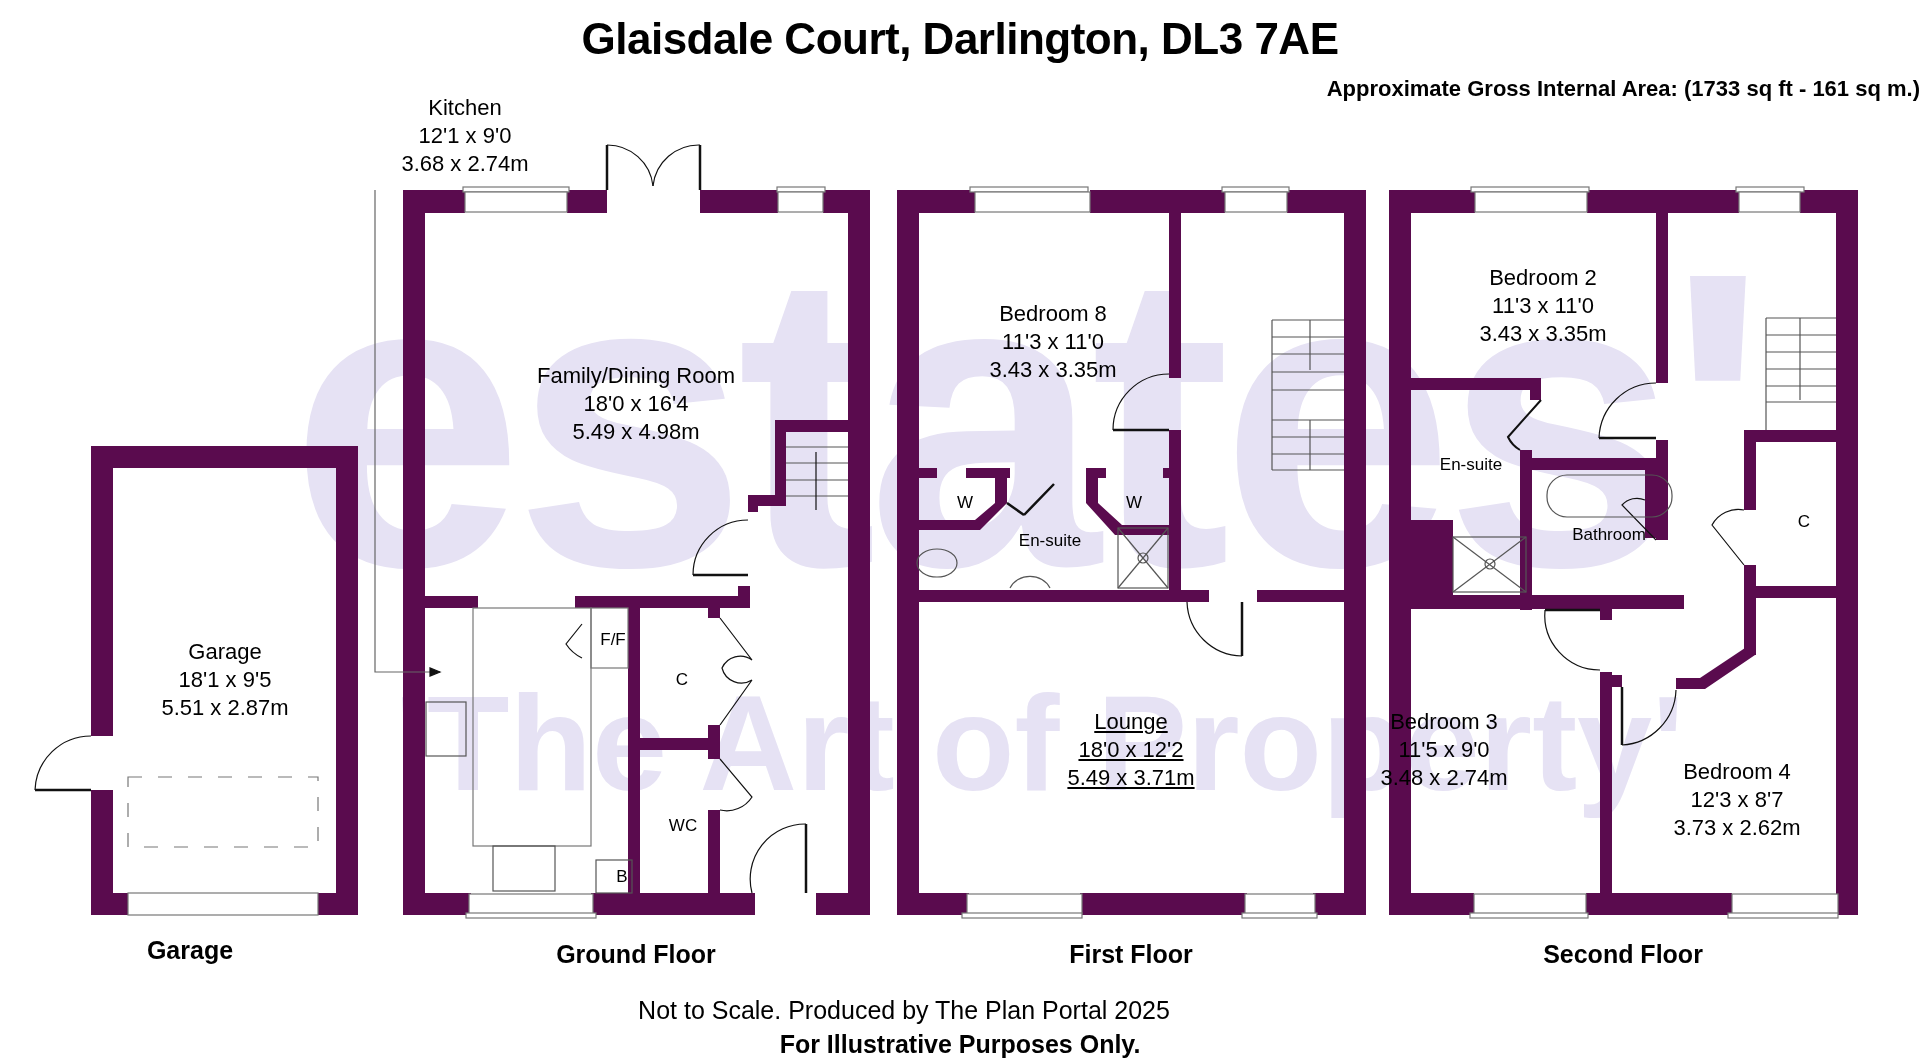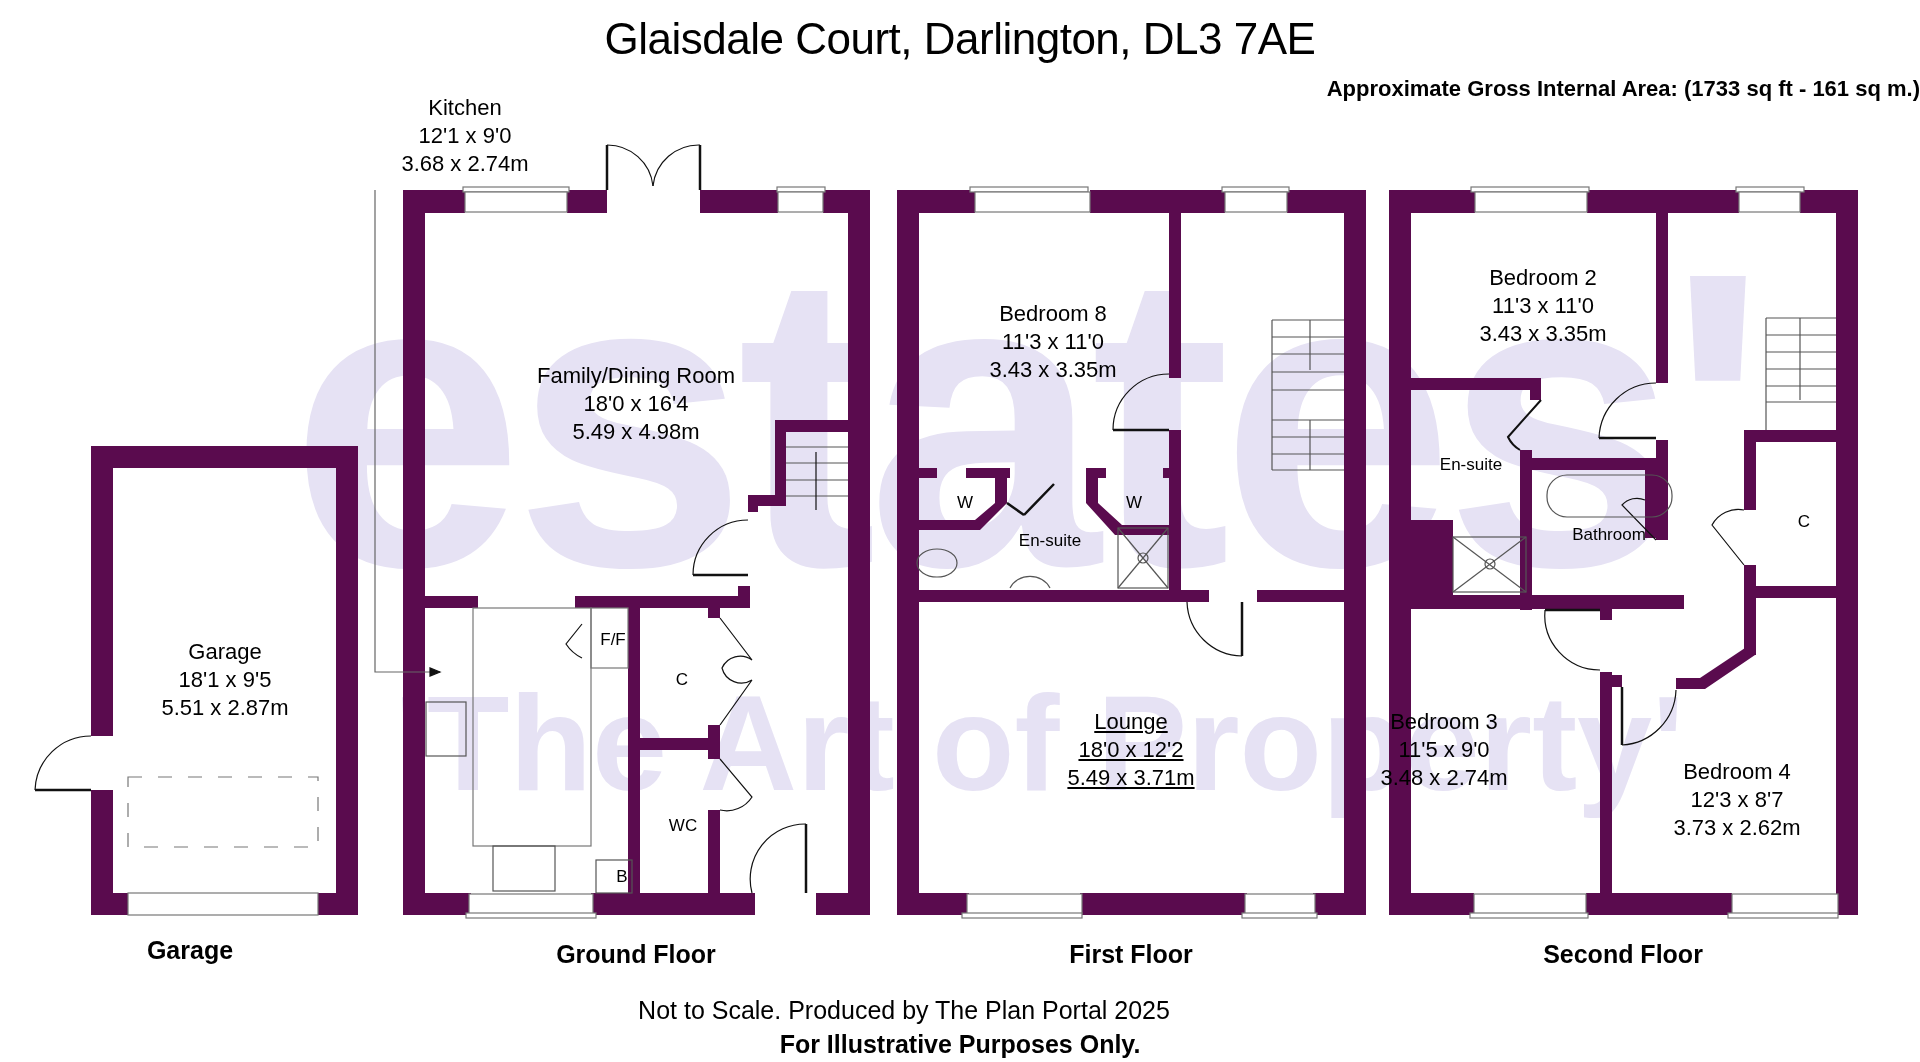--- a/index.html
+++ b/index.html
@@ -1,18 +1,18 @@
 <!DOCTYPE html>
 <html><head>
 <meta charset="utf-8">
 <style>
   html,body{margin:0;padding:0;background:#ffffff;}
   body{width:1920px;height:1062px;position:relative;overflow:hidden;font-family:"Liberation Sans",sans-serif;color:#000;}
   #plan{position:absolute;left:0;top:0;width:1920px;height:1062px;}
-  .title{position:absolute;left:0;width:1920px;text-align:center;top:14px;font-size:44px;font-weight:normal;letter-spacing:-0.5px;}
+  .title{position:absolute;left:0;width:1920px;text-align:center;top:14px;font-size:44px;font-weight:bold;letter-spacing:-0.5px;}
   .subtitle{position:absolute;left:0;width:1920px;text-align:right;top:76px;font-size:22px;font-weight:bold;}
   .label{position:absolute;text-align:center;font-size:22px;line-height:28px;white-space:nowrap;transform:translateX(-50%);}
   .label span{display:block;}
   .floor-label{position:absolute;font-size:25px;font-weight:bold;transform:translateX(-50%);white-space:nowrap;}
   .footer1{position:absolute;left:0;width:1808px;text-align:center;top:996px;font-size:25px;}
   .footer2{position:absolute;left:0;width:1920px;text-align:center;top:1030px;font-size:25px;font-weight:bold;}
   .tag{position:absolute;font-size:17px;transform:translate(-50%,-50%);}
 </style>
 </head>
 <body>

